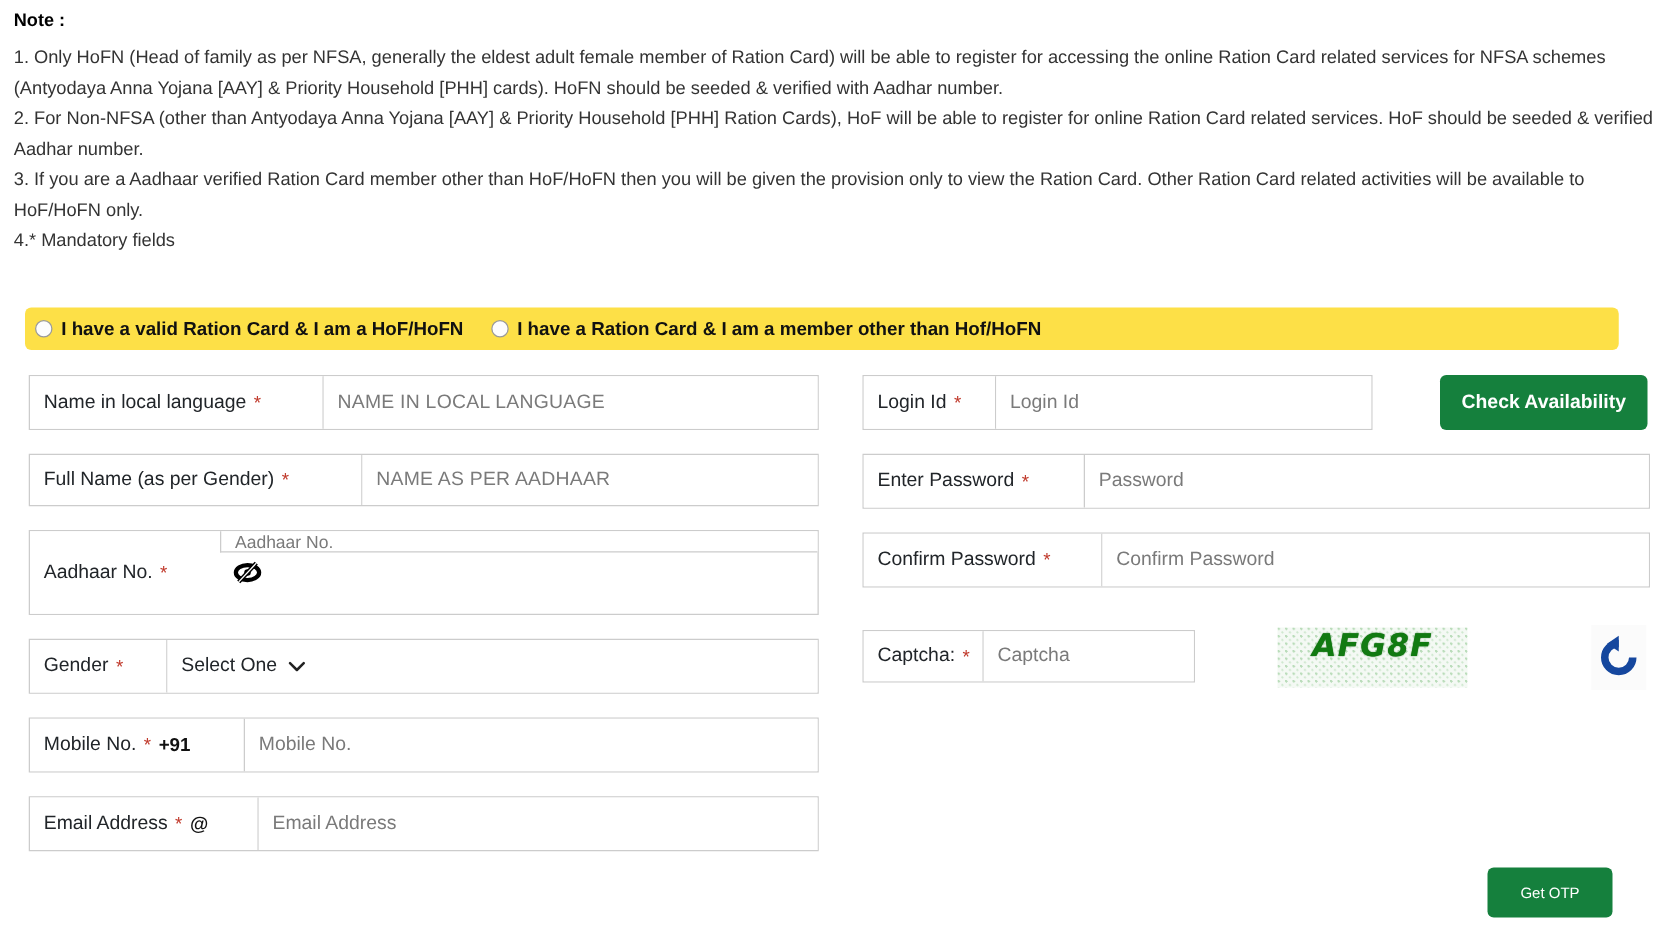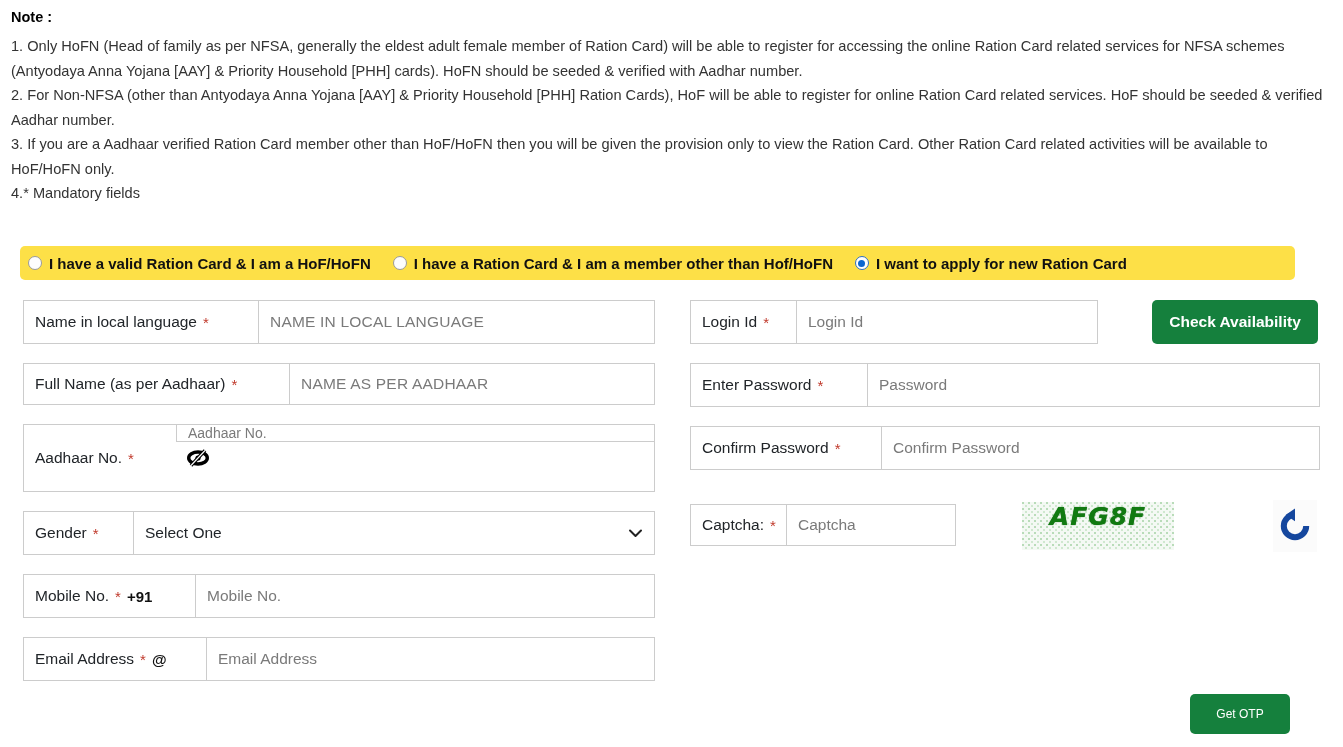--- a/index.html
+++ b/index.html
@@ -148,21 +148,20 @@
   }
   #aadhaar-eye {
     height: 31px;
     display: flex;
     align-items: center;
     padding-left: 9px;
   }
 
   
   #field-gender .finput {
-    justify-content: space-between;
     color: #212529;
   }
   .chevron { flex:none; margin-left: 8px; }
 
   
   .btn {
     background: #15803d;
     color: #fff;
     border: none;
     border-radius: 5px;
@@ -247,39 +246,35 @@
 
 <div id="option-bar">
   <div class="opt">
     <span class="radio"></span>
     <span class="opt-label">I have a valid Ration Card &amp; I am a HoF/HoFN</span>
   </div>
   <div class="opt">
     <span class="radio"></span>
     <span class="opt-label">I have a Ration Card &amp; I am a member other than Hof/HoFN</span>
   </div>
-  <div class="opt">
-    <span class="radio checked"></span>
-    <span class="opt-label">I want to apply for new Ration Card</span>
-  </div>
 </div>
 
 <div class="col-left">
 
   <div class="field h44" id="field-name-local">
     <div class="flabel" style="width:235px">
       <span>Name in local language</span>
       <span class="req">*</span>
     </div>
     <div class="finput upper">NAME IN LOCAL LANGUAGE</div>
   </div>
 
   <div class="field h42" id="field-full-name">
     <div class="flabel" style="width:266px">
-      <span>Full Name (as per Aadhaar)</span>
+      <span>Full Name (as per Gender)</span>
       <span class="req">*</span>
     </div>
     <div class="finput upper">NAME AS PER AADHAAR</div>
   </div>
 
   <div class="field" id="field-aadhaar">
     <div class="flabel">
       <span>Aadhaar No.</span>
       <span class="req">*</span>
     </div>

